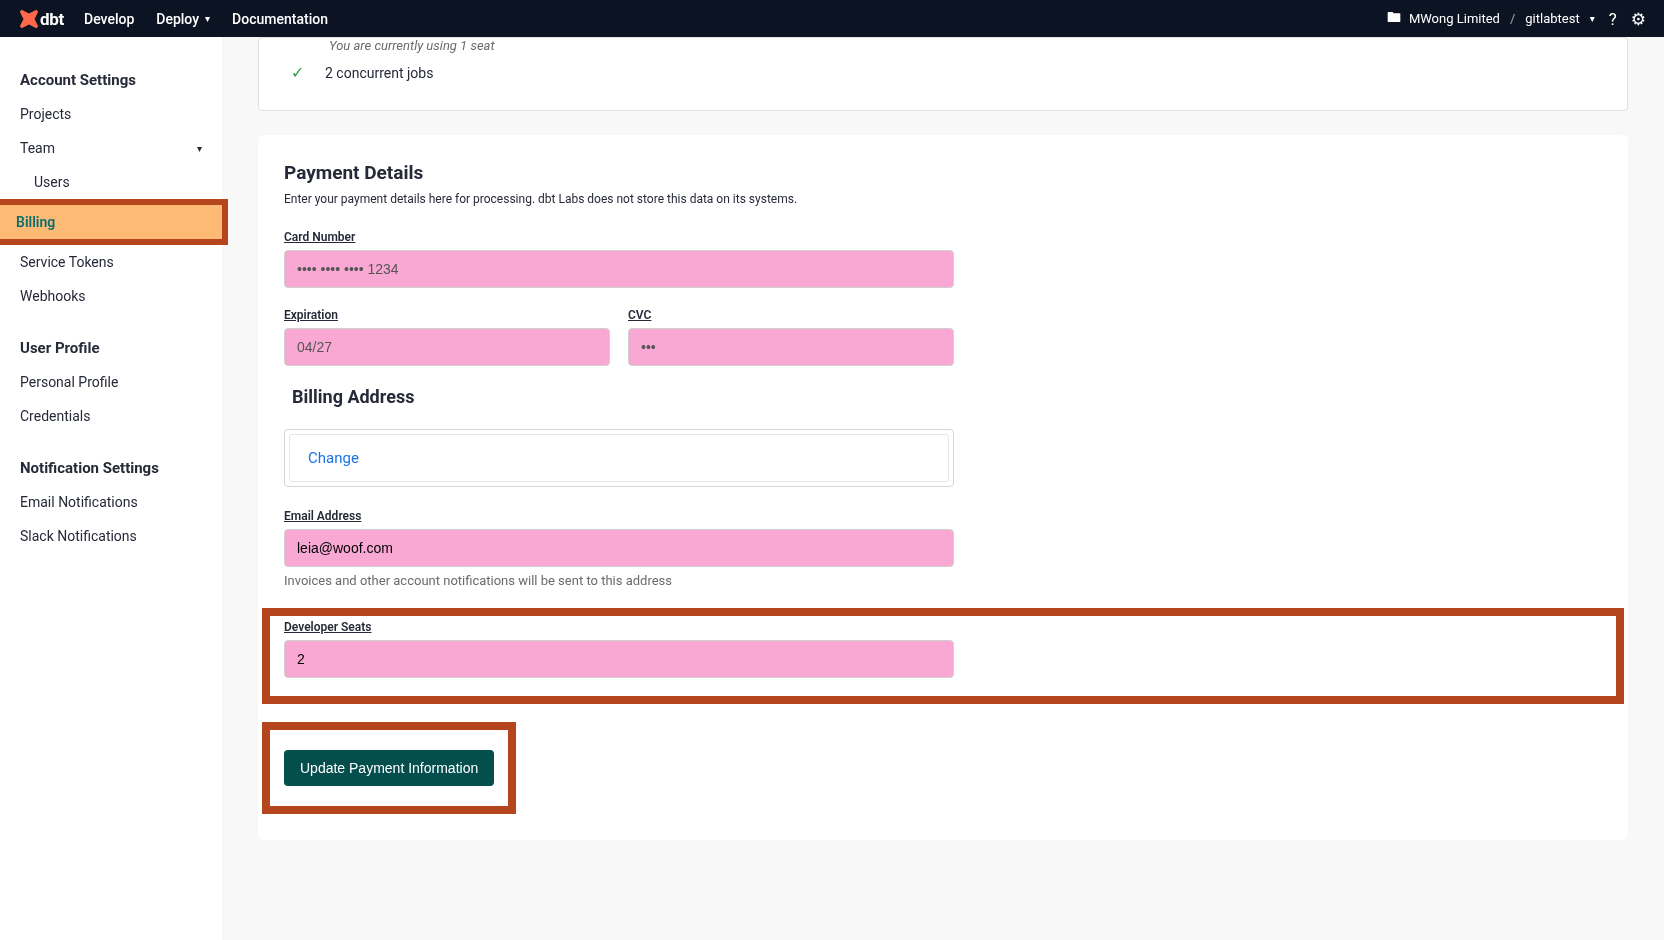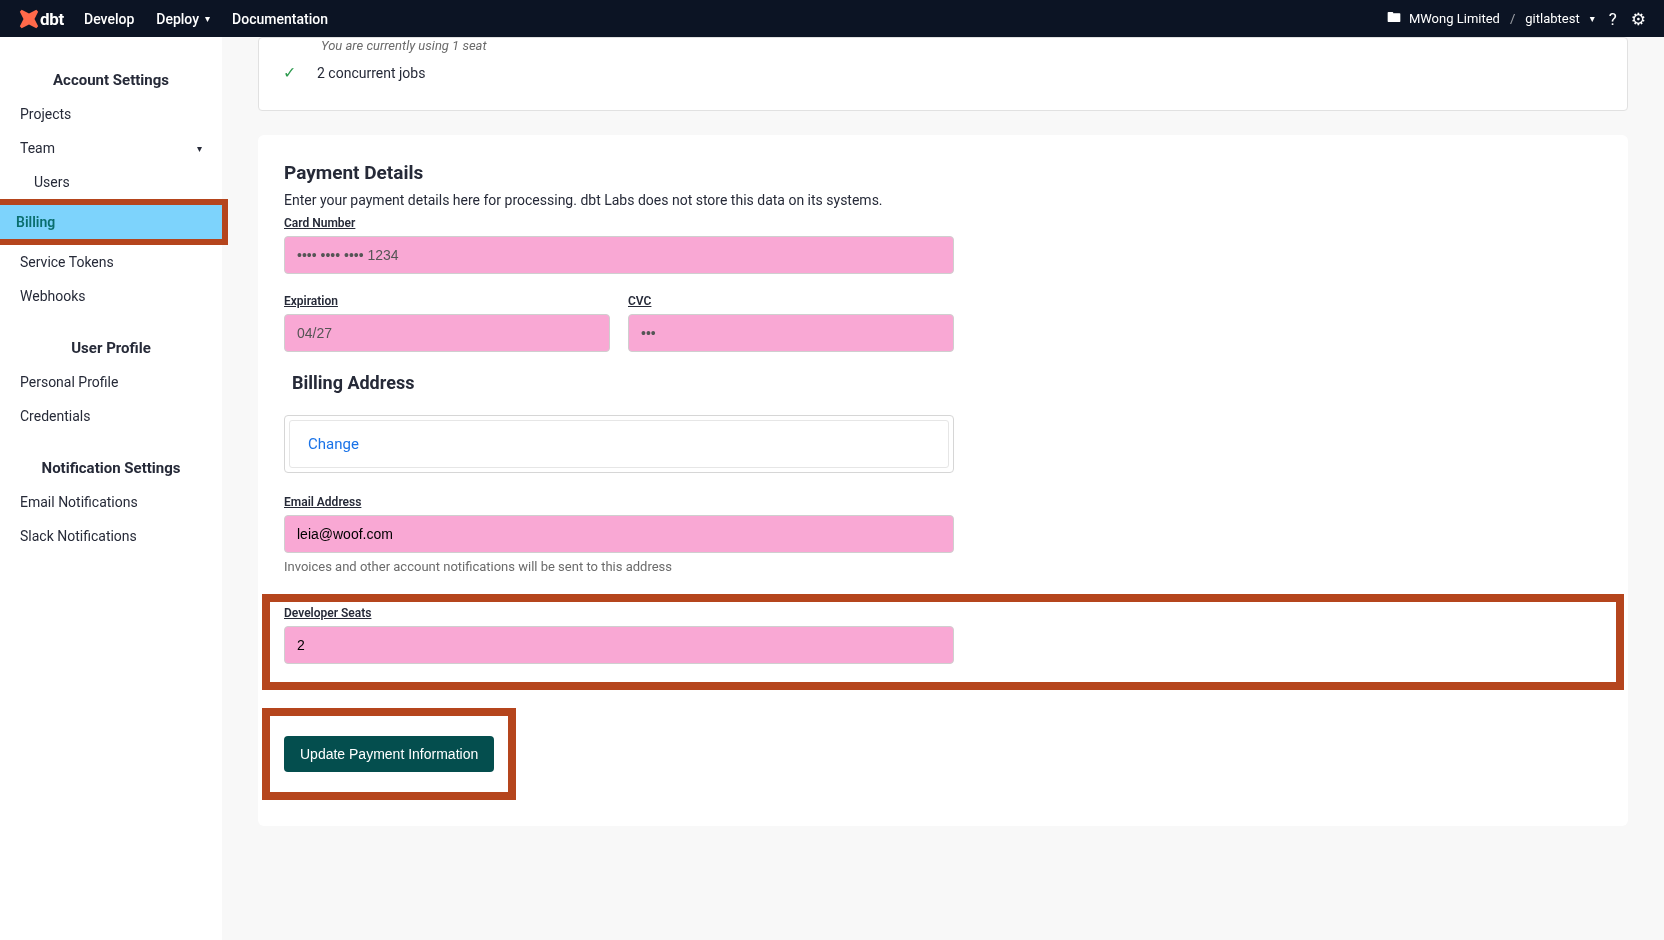--- a/index.html
+++ b/index.html
@@ -11,33 +11,33 @@
 .nav { display: flex; gap: 22px; align-items: center; }
 .nav-item { cursor: pointer; font-weight: 500; display: flex; align-items: center; gap: 4px; }
 .chev-d { font-size: 10px; margin-left: 2px; }
 .spacer { flex: 1; }
 .rightnav { display: flex; align-items: center; gap: 8px; font-size: 13px; }
 .folder-ic { font-size: 14px; }
 .crumbsep { opacity: 0.6; margin: 0 2px; }
 .icon-btn { cursor: pointer; font-size: 17px; margin-left: 6px; }
 .layout { display: flex; }
 .sidebar { width: 222px; background: #fff; padding: 26px 0 0 0; min-height: 903px; }
-.side-group-title { font-weight: 700; font-size: 15px; padding: 8px 20px; color: #262a38; text-align: center; }
+.side-group-title { font-weight: 700; font-size: 15px; padding: 8px 20px; color: #262a38; }
 .side-item { padding: 9px 20px; font-size: 14px; color: #262a38; cursor: pointer; display: flex; justify-content: space-between; align-items: center; }
 .side-sub { padding-left: 34px; text-align: center; }
-.side-item.active { background: #7dd3fc; color: #0a6e6e; font-weight: 600; padding-left: 16px; }
+.side-item.active { background: #fdba74; color: #0a6e6e; font-weight: 600; padding-left: 16px; }
 .highlight-box { border: 6px solid #b5451d; margin: 0 -6px; }
 .main { flex: 1; padding: 0 36px 40px; }
 .card { background: #fff; border: 1px solid #e1e1e1; border-radius: 4px; margin-bottom: 24px; }
-.seat-card { padding: 0 24px 18px; }
+.seat-card { padding: 0 32px 18px; }
 .seat-row { display: flex; align-items: center; gap: 18px; padding: 10px 0; font-size: 14px; }
 .seat-usage { font-style: italic; color: #6b6b6b; padding-left: 38px; font-size: 13px; }
 .check { color: #2e9b4f; font-size: 16px; width: 16px; }
 .sec-title { font-size: 19px; font-weight: 700; margin-bottom: 8px; }
-.sec-desc { font-size: 14px; color: #262a38; margin-bottom: 8px; }
+.sec-desc { font-size: 12px; color: #262a38; margin-bottom: 24px; }
 .payment-card { padding: 26px; border: none; border-radius: 6px; }
 .form-label { font-size: 12px; font-weight: 600; color: #262a38; margin-bottom: 6px; display: block; text-decoration: underline; }
 .form-input { width: 100%; border: 1px solid #cfcfcf; border-radius: 4px; padding: 10px 12px; font-size: 14px; background: #f9a8d4; }
 .form-input.ro { color: #555; }
 .row { display: flex; gap: 18px; }
 .col { flex: 1; }
 .w670 { width: 670px; }
 .mb20 { margin-bottom: 20px; }
 .sub-title { font-size: 18px; font-weight: 700; margin: 8px 8px 22px; }
 .addr-box { border: 1px solid #d6d6d6; border-radius: 4px; padding: 4px; width: 670px; margin-bottom: 22px; }

